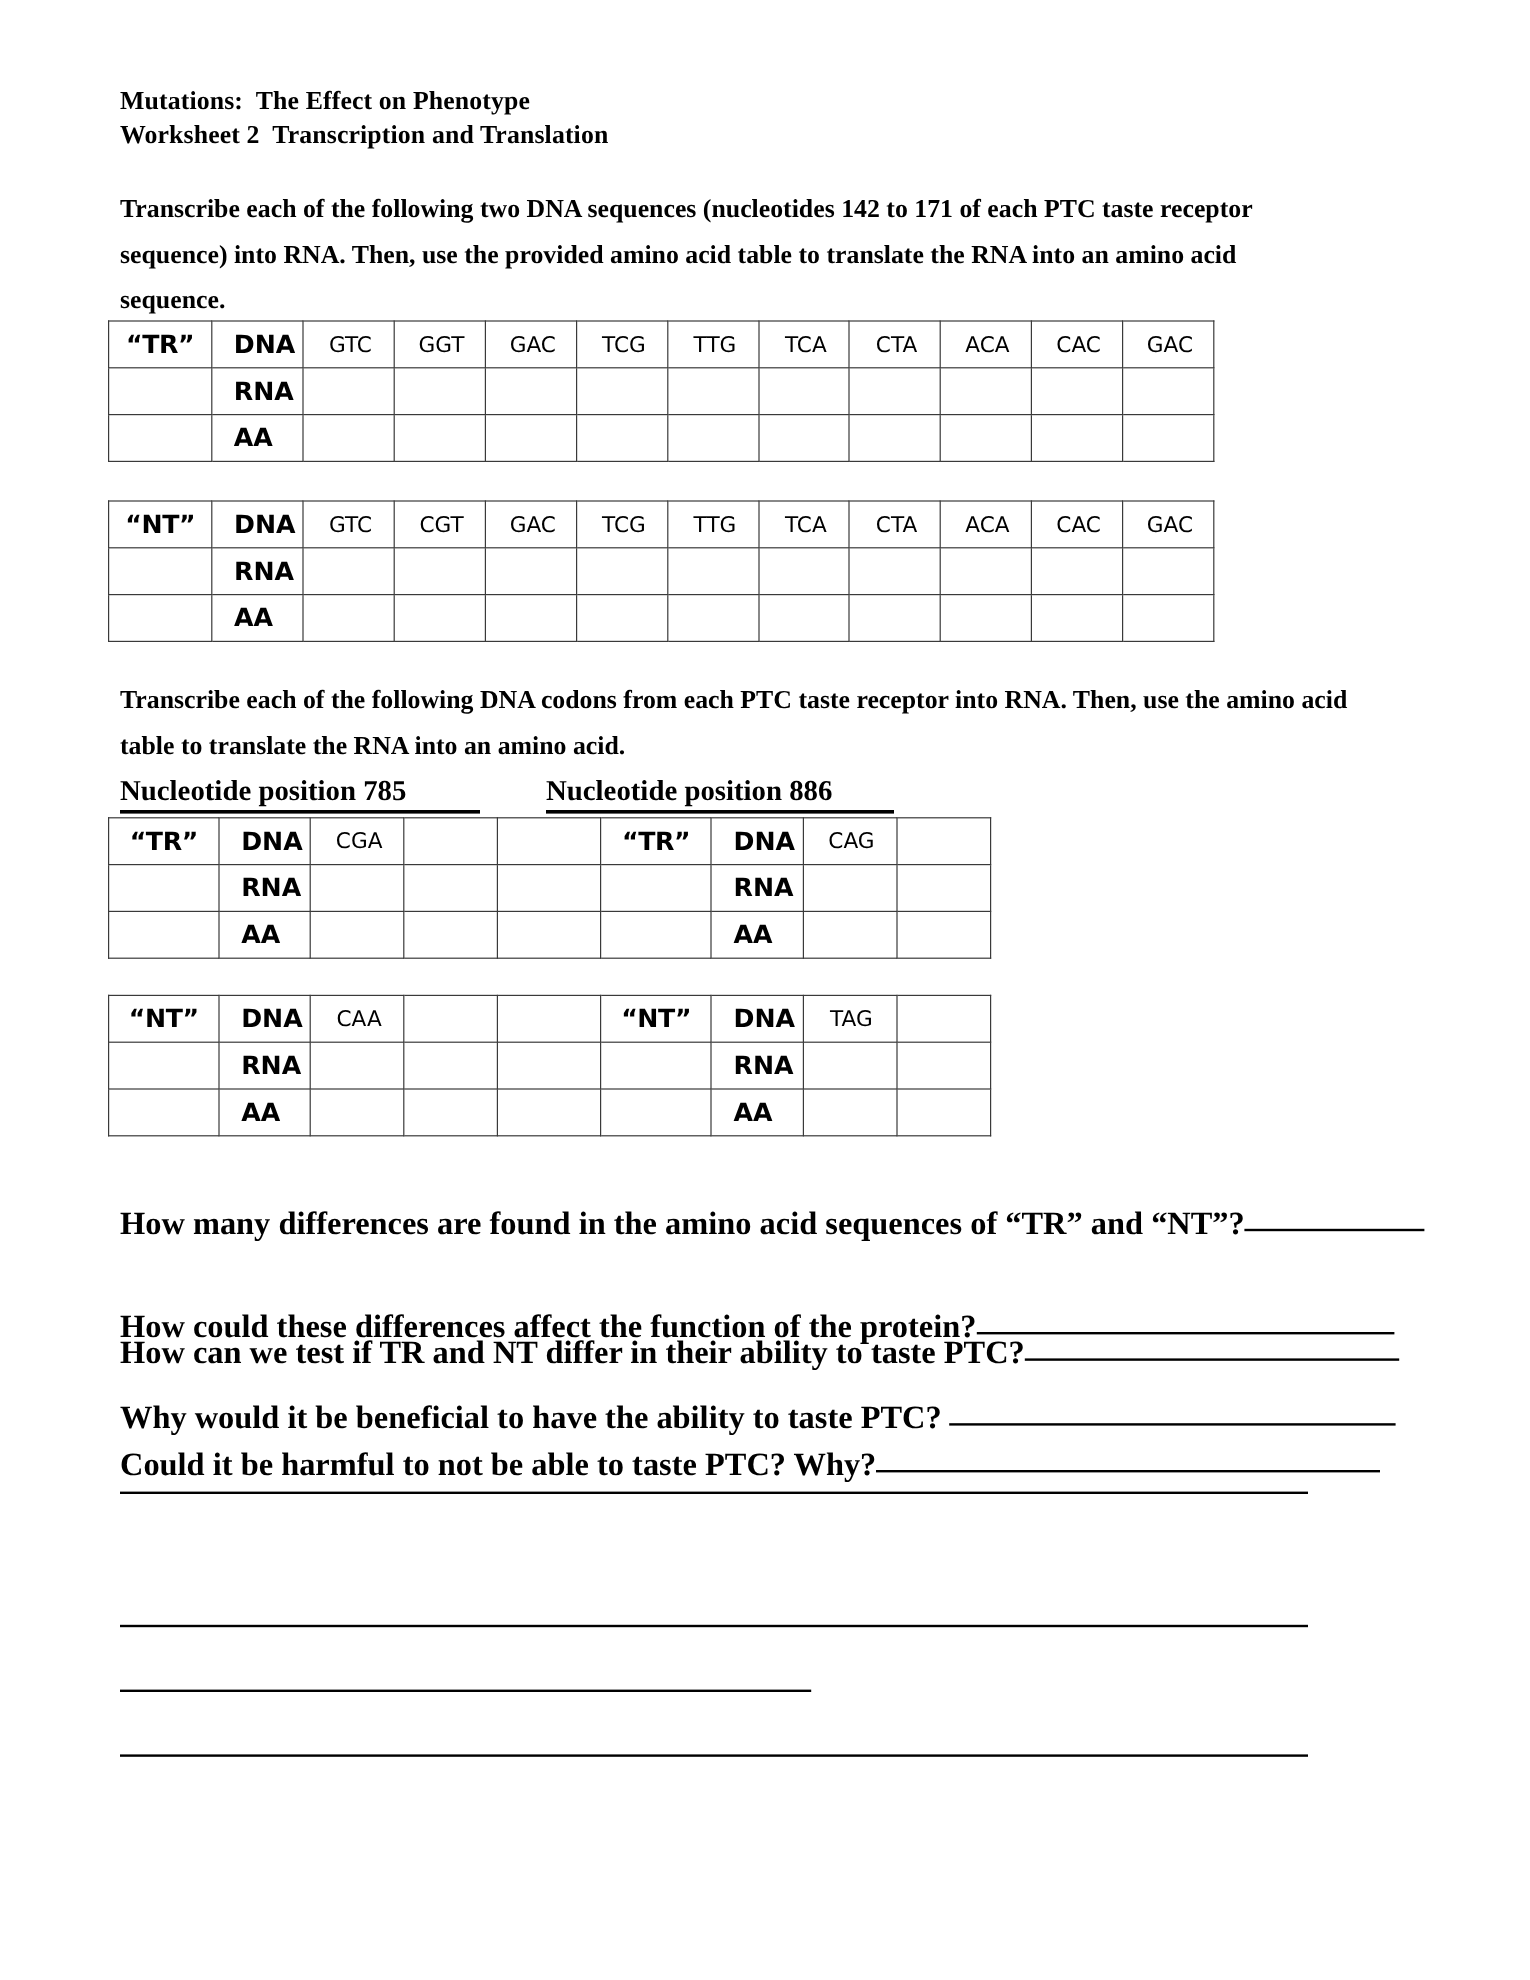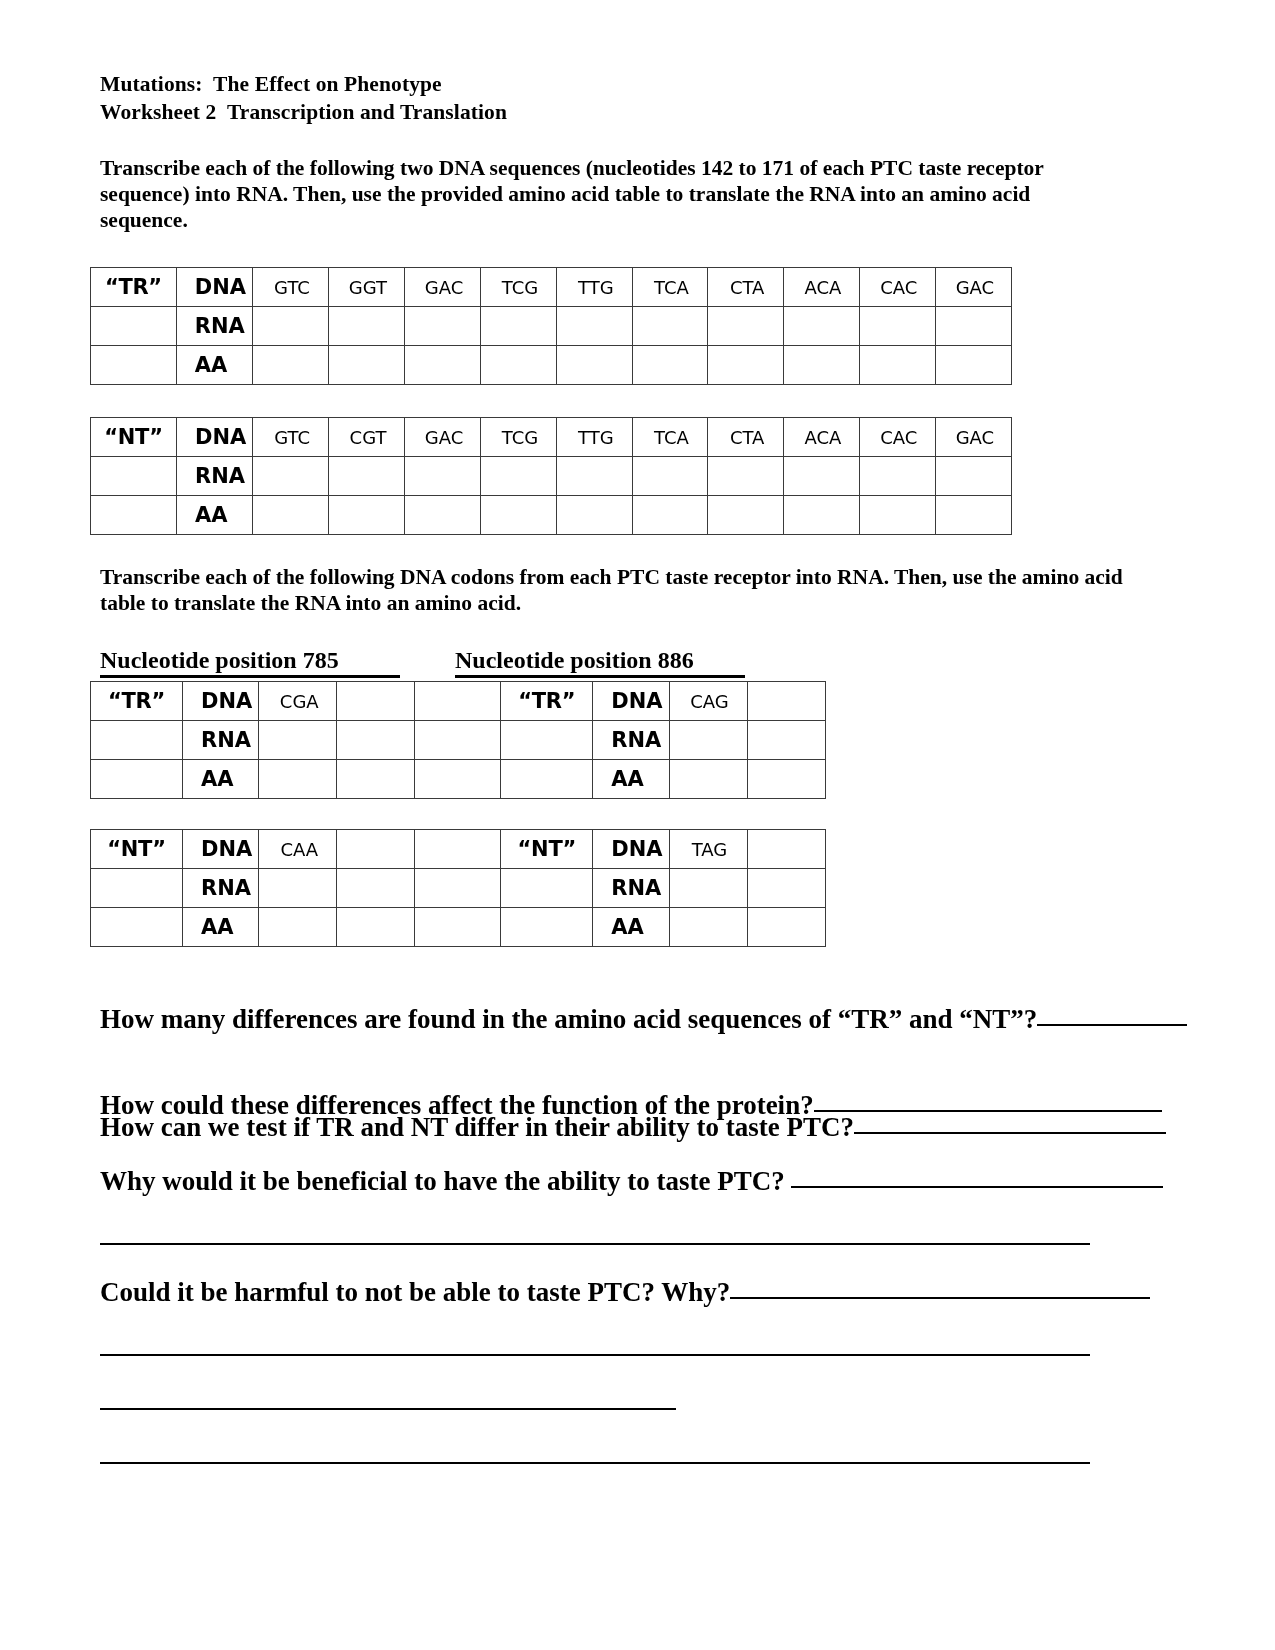--- a/index.html
+++ b/index.html
@@ -32,21 +32,21 @@
     line-height: 28px;
     letter-spacing: 0.1px;
   }
   .header div { white-space: pre; }
 
   
   .instr {
     position: absolute;
     font-size: 21.5px;
     font-weight: bold;
-    line-height: 26px;
+    line-height: 38px;
     text-align: left;
   }
   #instr-1 { left: 100px; top: 155px; width: 1020px; }
   #instr-2 { left: 100px; top: 564px; width: 1025px; }
 
   
   .pos-heading-row {
     position: absolute;
     left: 100px;
     top: 647px;
@@ -335,21 +335,21 @@
   <div class="qline" style="top:1112px;">
     <span class="qtext">How can we test if TR and NT differ in their ability to taste PTC?</span><span class="rule" style="width:312px;"></span>
   </div>
 
   <div class="qline" style="top:1166px;">
     <span class="qtext">Why would it be beneficial to have the ability to taste PTC? </span><span class="rule" style="width:372px;"></span>
   </div>
 
   <div class="fullrule" style="top:1243px;"></div>
 
-  <div class="qline" style="top:1277px;font-family:Liberation Serif, serif;">
+  <div class="qline" style="top:1205px;font-family:Liberation Serif, serif;">
     <span class="qtext">Could it be harmful to not be able to taste PTC?  Why?</span><span class="rule" style="width:420px;"></span>
   </div>
 
   <div class="fullrule" style="top:1354px;"></div>
 
   <div class="qline" style="top:1388px;">
     <span class="rule" style="width:576px;"></span>
   </div>
 
   <div class="fullrule" style="top:1462px;"></div>

